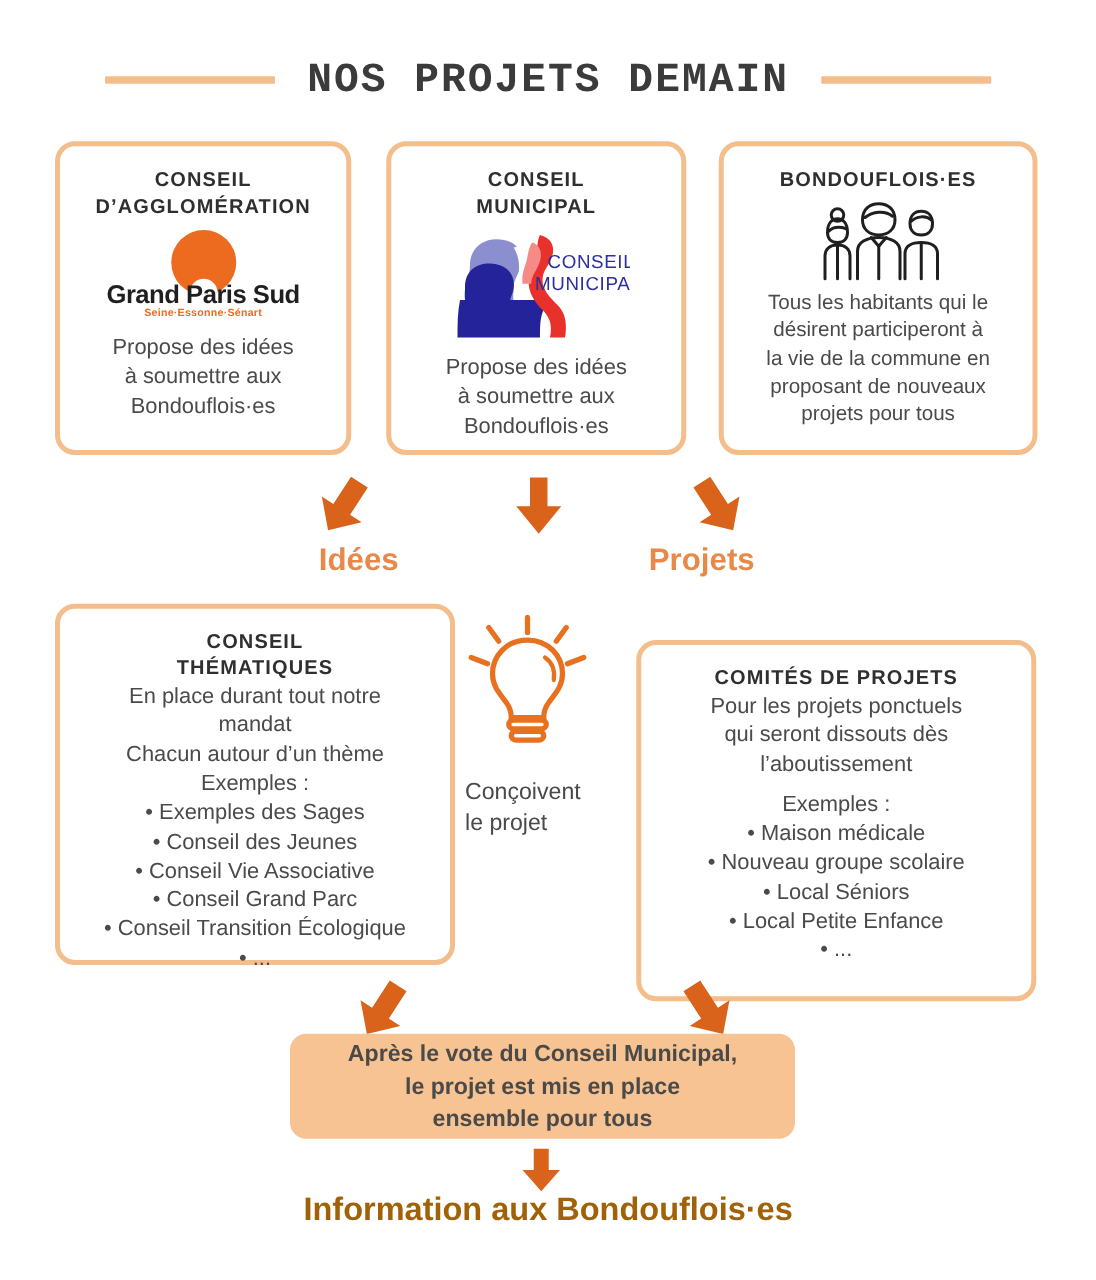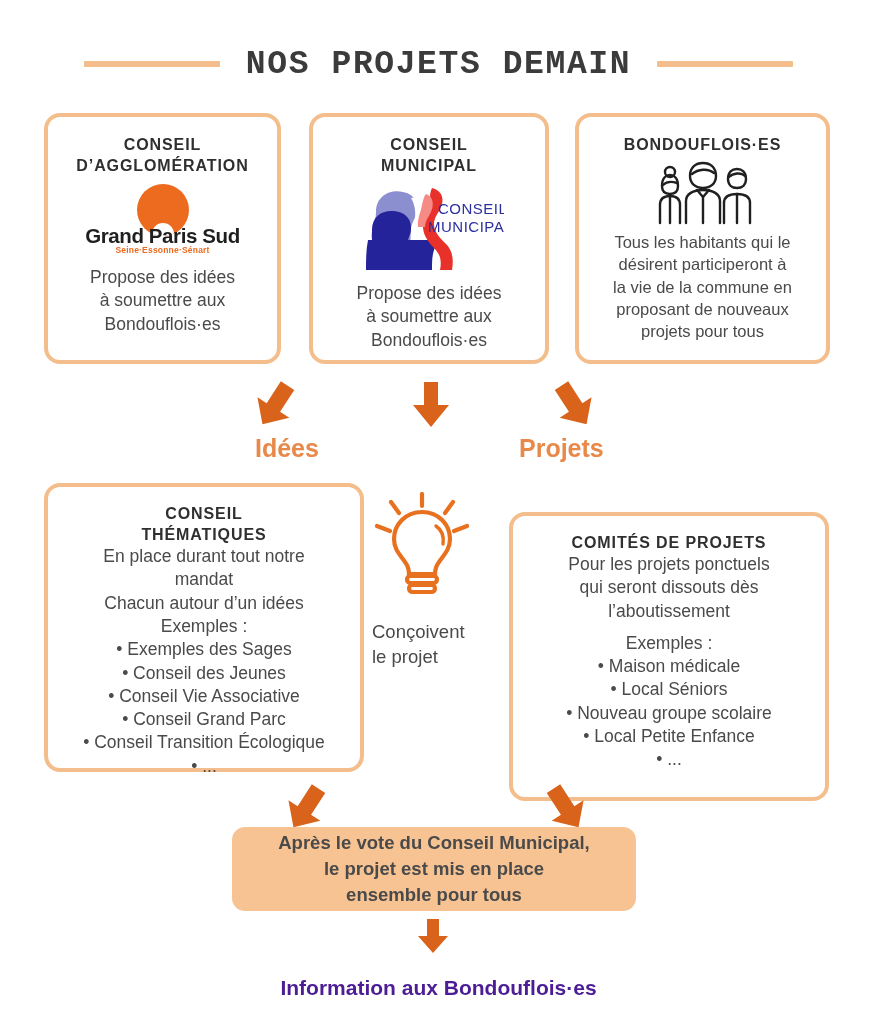--- a/index.html
+++ b/index.html
@@ -197,24 +197,23 @@
     line-height: 1.42;
     color: #4a4a4a;
   }
 
   #final-note {
     position: absolute;
     left: 0;
     top: 952px;
     width: 877px;
     text-align: center;
-    font-size: 21px;
-    font-weight: bold;
-    color: #4c1d95;
-    margin-top: 24px;
+    font-size: 26px;
+    font-weight: bold;
+    color: #a16207;
   }
   .spacer-sm { height: 9px; }
   ul.ex-list { list-style: none; margin: 0; padding: 0; }
   ul.ex-list li { line-height: 1.33; }
 </style>
 </head>
 <body>
 
 <div class="title-row">
   <div class="title-rule"></div>
@@ -341,21 +340,21 @@
 <div class="flow-label" id="label-projets">Projets</div>
 
 <div class="card" id="card-thematiques">
   <div class="card-title">
     <div>CONSEIL</div>
     <div>THÉMATIQUES</div>
   </div>
   <div class="card-body">
     <div>En place durant tout notre</div>
     <div>mandat</div>
-    <div>Chacun autour d’un idées</div>
+    <div>Chacun autour d’un thème</div>
   </div>
   <div class="spacer-sm"></div>
   <div class="card-body">Exemples :</div>
   <ul class="ex-list card-body">
     <li>• Exemples des Sages</li>
     <li>• Conseil des Jeunes</li>
     <li>• Conseil Vie Associative</li>
     <li>• Conseil Grand Parc</li>
     <li>• Conseil Transition Écologique</li>
     <li>• ...</li>
@@ -368,22 +367,22 @@
   </div>
   <div class="card-body">
     <div>Pour les projets ponctuels</div>
     <div>qui seront dissouts dès</div>
     <div>l’aboutissement</div>
   </div>
   <div class="spacer-sm"></div>
   <div class="card-body">Exemples :</div>
   <ul class="ex-list card-body">
     <li>• Maison médicale</li>
+    <li>• Nouveau groupe scolaire</li>
     <li>• Local Séniors</li>
-    <li>• Nouveau groupe scolaire</li>
     <li>• Local Petite Enfance</li>
     <li>• ...</li>
   </ul>
 </div>
 
 <div id="bulb-block">
   <svg class="bulb-icon" viewBox="0 0 100 108" fill="none" stroke="#E8711F" stroke-width="4.2" stroke-linecap="round">
 
     <line x1="50" y1="2" x2="50" y2="14"></line>
     <line x1="19" y1="10" x2="27" y2="21"></line>

